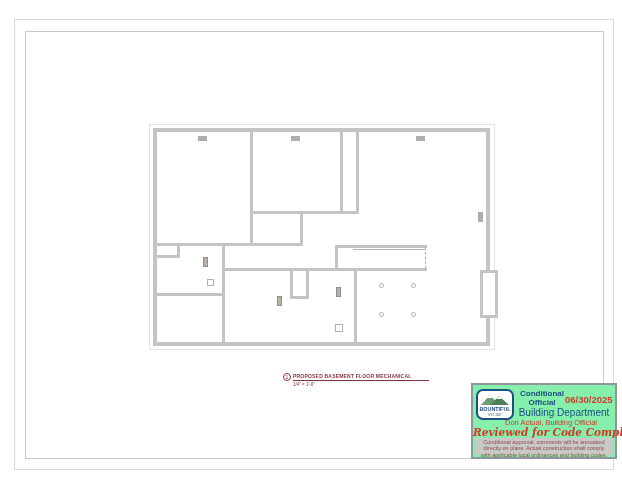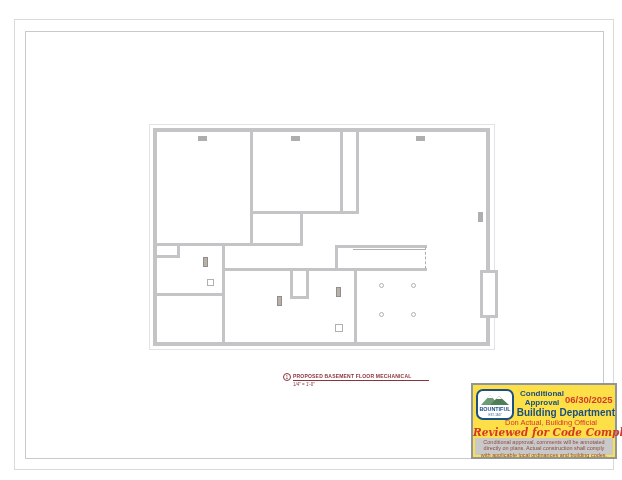--- a/index.html
+++ b/index.html
@@ -24,26 +24,26 @@
   .dashed-line { position:absolute; width:0; border-left:1px dashed var(--line,#b5b5b5); }
   .window-well { position:absolute; border:3px solid var(--wall,#c4c4c6); background:#fff; box-sizing:border-box; }
 
   
   .callout { position:absolute; left:283px; top:373px; display:flex; align-items:flex-start; gap:2px; color:var(--callout,#8a353c); z-index:2; }
   .callout-num { flex:0 0 auto; width:8px; height:8px; border:1px solid var(--callout,#8a353c); border-radius:50%; font-size:5px; line-height:7px; text-align:center; box-sizing:border-box; }
   .callout-title { display:block; font-size:5px; font-weight:bold; letter-spacing:0.2px; border-bottom:1px solid var(--callout,#8a353c); padding:0 18px 1px 0; white-space:nowrap; }
   .callout-scale { display:block; font-size:4.5px; margin-top:1px; }
 
   
-  .stamp { position:absolute; left:471px; top:383px; width:146px; height:76px; background:#fde047; border:2px solid #8f959d; box-sizing:border-box; z-index:5; }
+  .stamp { position:absolute; left:471px; top:383px; width:146px; height:76px; background:#86efac; border:2px solid #8f959d; box-sizing:border-box; z-index:5; }
   .stamp-logo { position:absolute; left:3px; top:4px; width:38px; height:31px; }
   .stamp-cond { position:absolute; left:44px; top:4px; width:50px; text-align:center; color:var(--stamp-blue,#1c4f82); font-weight:bold; font-size:8px; line-height:9px; }
   .stamp-cond span { display:block; }
   .stamp-date { position:absolute; left:92px; top:9px; color:var(--stamp-red,#d2392b); font-weight:bold; font-size:9.5px; white-space:nowrap; }
-  .stamp-dept { position:absolute; left:40px; top:22px; width:102px; text-align:right; color:var(--stamp-blue,#1c4f82); font-weight:bold; font-size:10px; white-space:nowrap; }
+  .stamp-dept { position:absolute; left:40px; top:22px; width:102px; text-align:center; color:var(--stamp-blue,#1c4f82); font-weight:normal; font-size:10px; white-space:nowrap; }
   .stamp-official { position:absolute; left:14px; top:33px; width:128px; text-align:center; color:var(--stamp-red,#d2392b); font-size:7.5px; white-space:nowrap; }
   .stamp-reviewed { position:absolute; left:0; top:41px; width:142px; text-align:center; color:var(--stamp-red,#d2392b); font-weight:bold; font-style:italic; font-size:10.5px; font-family:"DejaVu Serif", serif; white-space:nowrap; }
   .stamp-disclaimer { position:absolute; left:2px; right:2px; top:53px; bottom:2px; background:var(--stamp-gray,#c9c9c9); color:var(--stamp-maroon,#8e4a42); font-size:5.5px; line-height:6.4px; text-align:center; padding:1px 4px; box-sizing:border-box; }
 </style>
 </head>
 <body>
 
 <div class="border-outer"></div>
 <div class="border-inner"></div>
 
@@ -101,20 +101,20 @@
     <rect x="1" y="1" width="36" height="29" rx="6" fill="#ffffff" stroke="#1c4f82" stroke-width="2"></rect>
     <polygon points="5,16 14,6 23,16" fill="#6b9c74"></polygon>
     <polygon points="11,9 14,6 17,9" fill="#ffffff"></polygon>
     <polygon points="14,16 23,7 33,16" fill="#4e7d58"></polygon>
     <polygon points="20,10 23,7 26,10" fill="#ffffff"></polygon>
     <text x="19" y="22" text-anchor="middle" font-size="5.4" font-weight="bold" fill="#1c4f82">BOUNTIFUL</text>
     <text x="19" y="27" text-anchor="middle" font-size="2.8" fill="#1c4f82">EST. 1847</text>
   </svg>
   <div class="stamp-cond">
     <span>Conditional</span>
-    <span>Approval</span>
+    <span>Official</span>
   </div>
   <div class="stamp-date">06/30/2025</div>
   <div class="stamp-dept">Building Department</div>
   <div class="stamp-official">Don Actual, Building Official</div>
   <div class="stamp-reviewed">Reviewed for Code Compliance</div>
   <div class="stamp-disclaimer">Conditional approval, comments will be annotated directly on plans. Actual construction shall comply with applicable local ordinances and building codes.</div>
 </div>
 
 </body></html>

